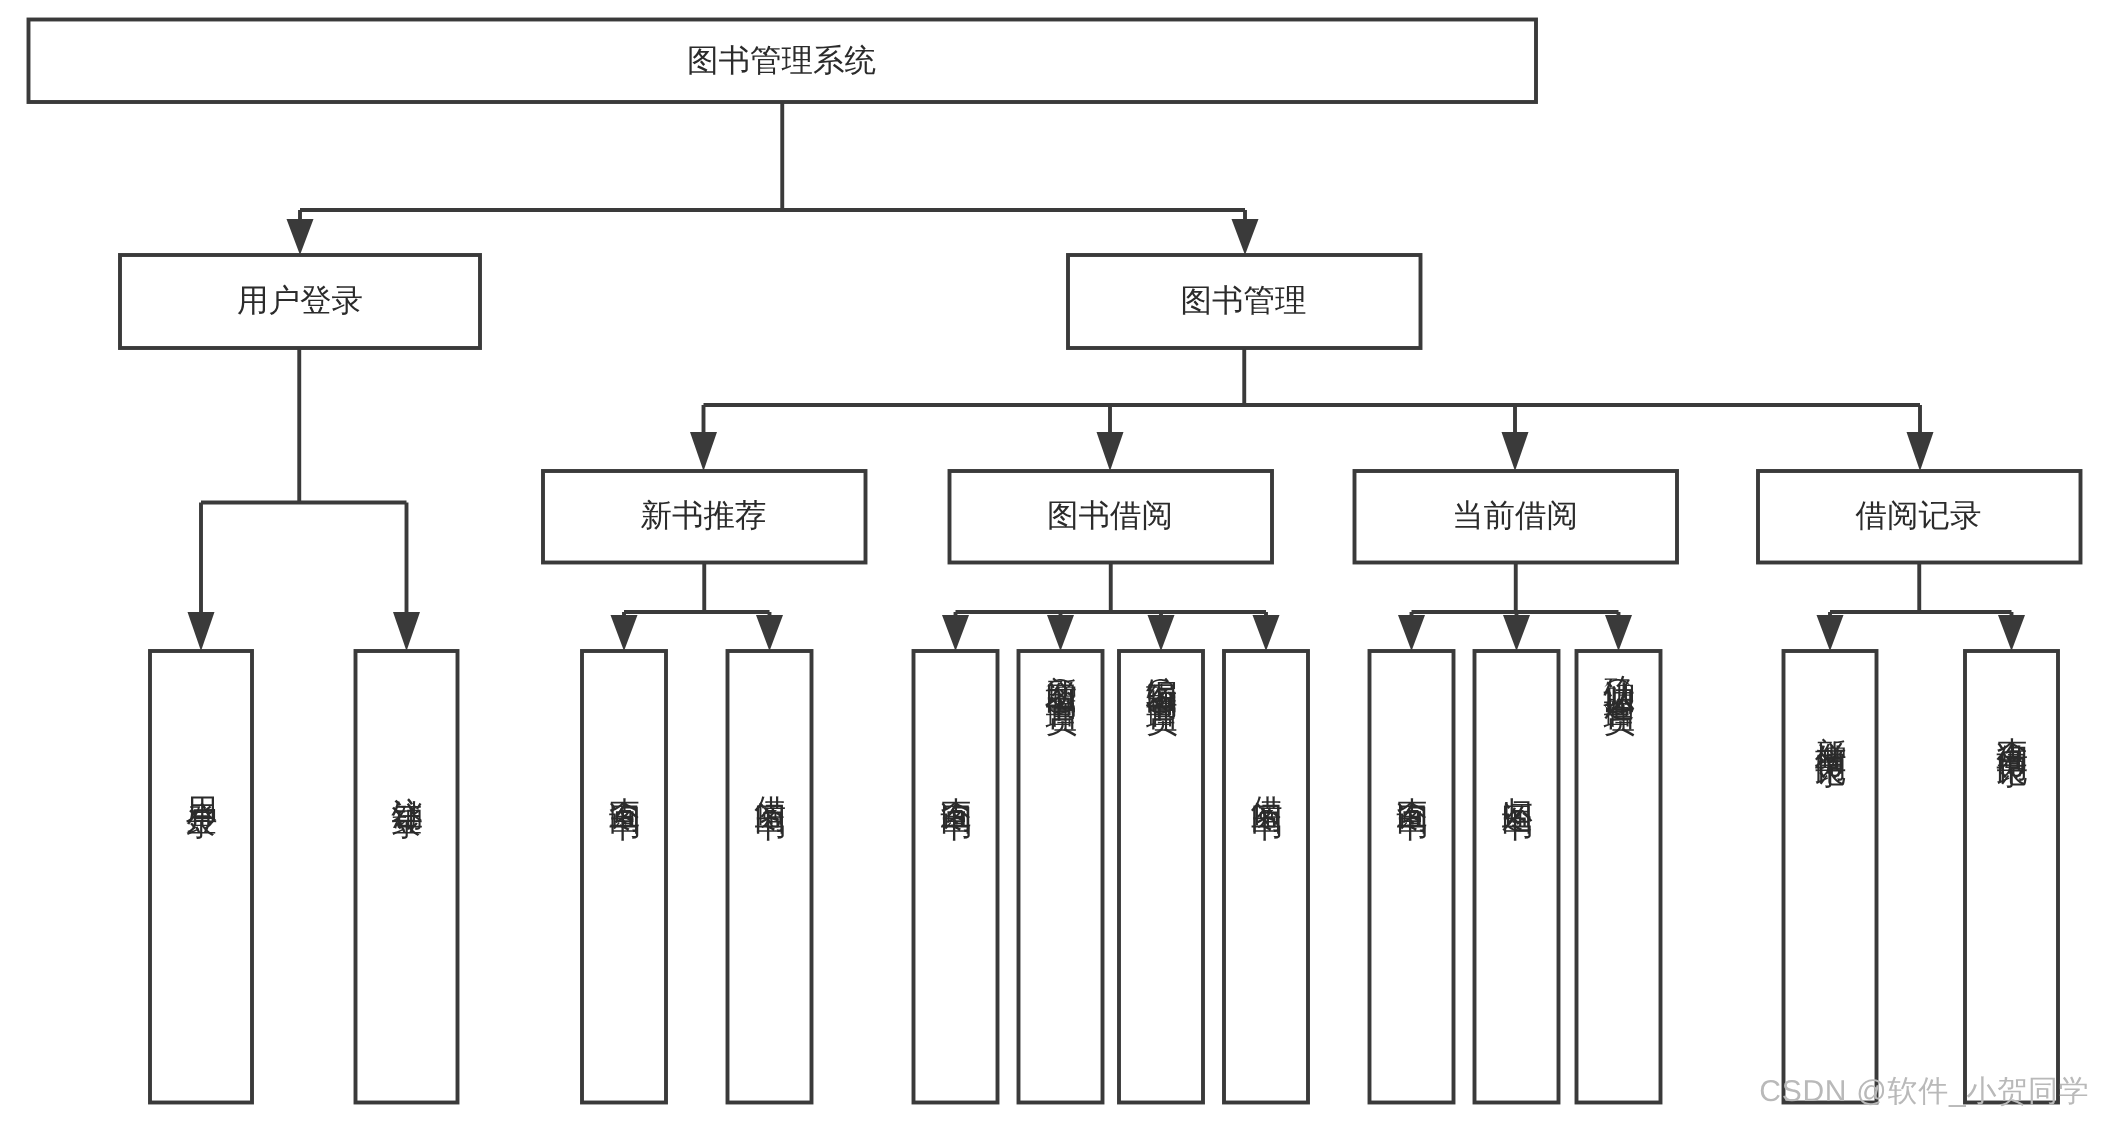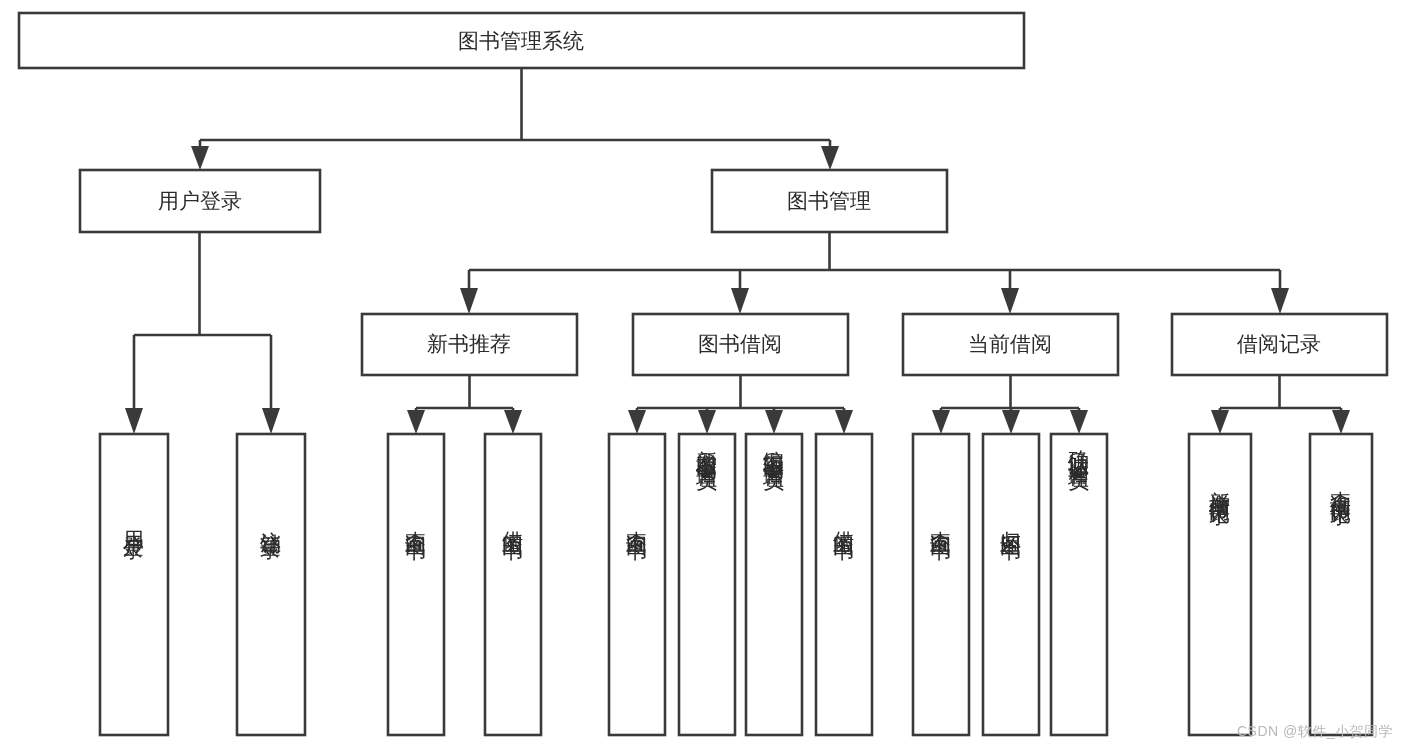--- a/index.html
+++ b/index.html
@@ -54,21 +54,21 @@
     writing-mode: vertical-rl;
     text-orientation: upright;
     text-anchor: middle;
     letter-spacing: 3px;
   }
   .watermark {
     position: absolute;
     right: 12px;
     bottom: 6px;
     font-family: "Liberation Sans", "DejaVu Sans", sans-serif;
-    font-size: 14px;
+    font-size: 20px;
     color: #b9b9b9;
     white-space: nowrap;
     letter-spacing: 0.5px;
     pointer-events: none;
   }
 </style>
 </head>
 <body>
 
 <div id="diagram-root">

